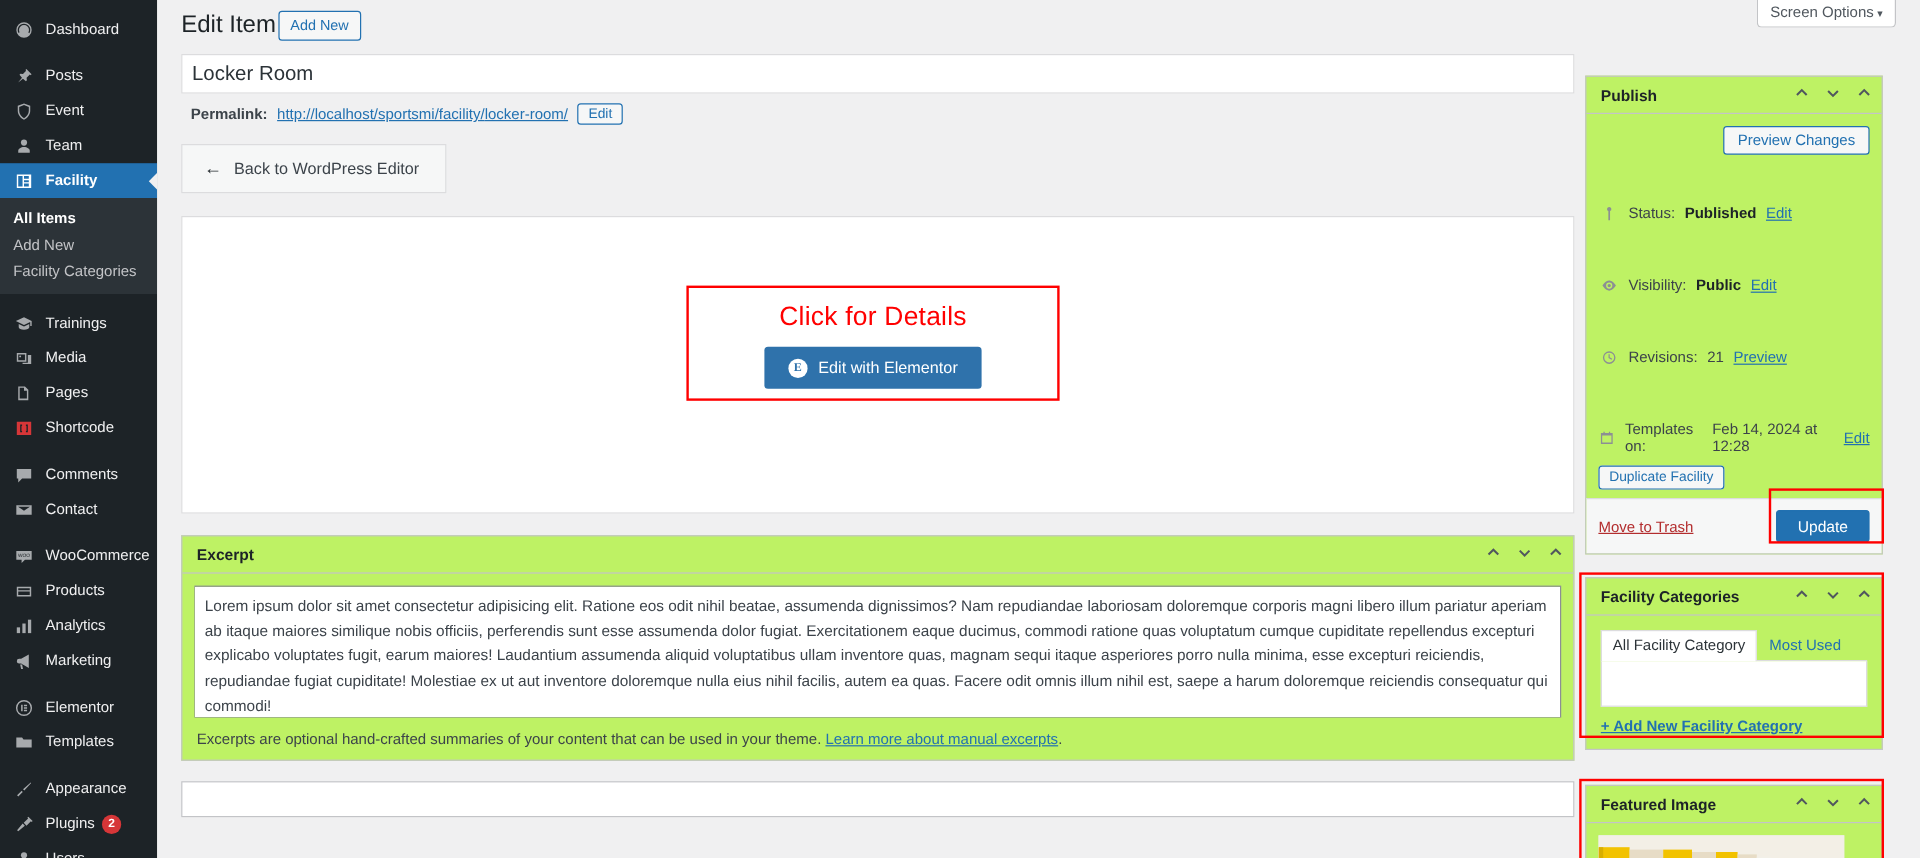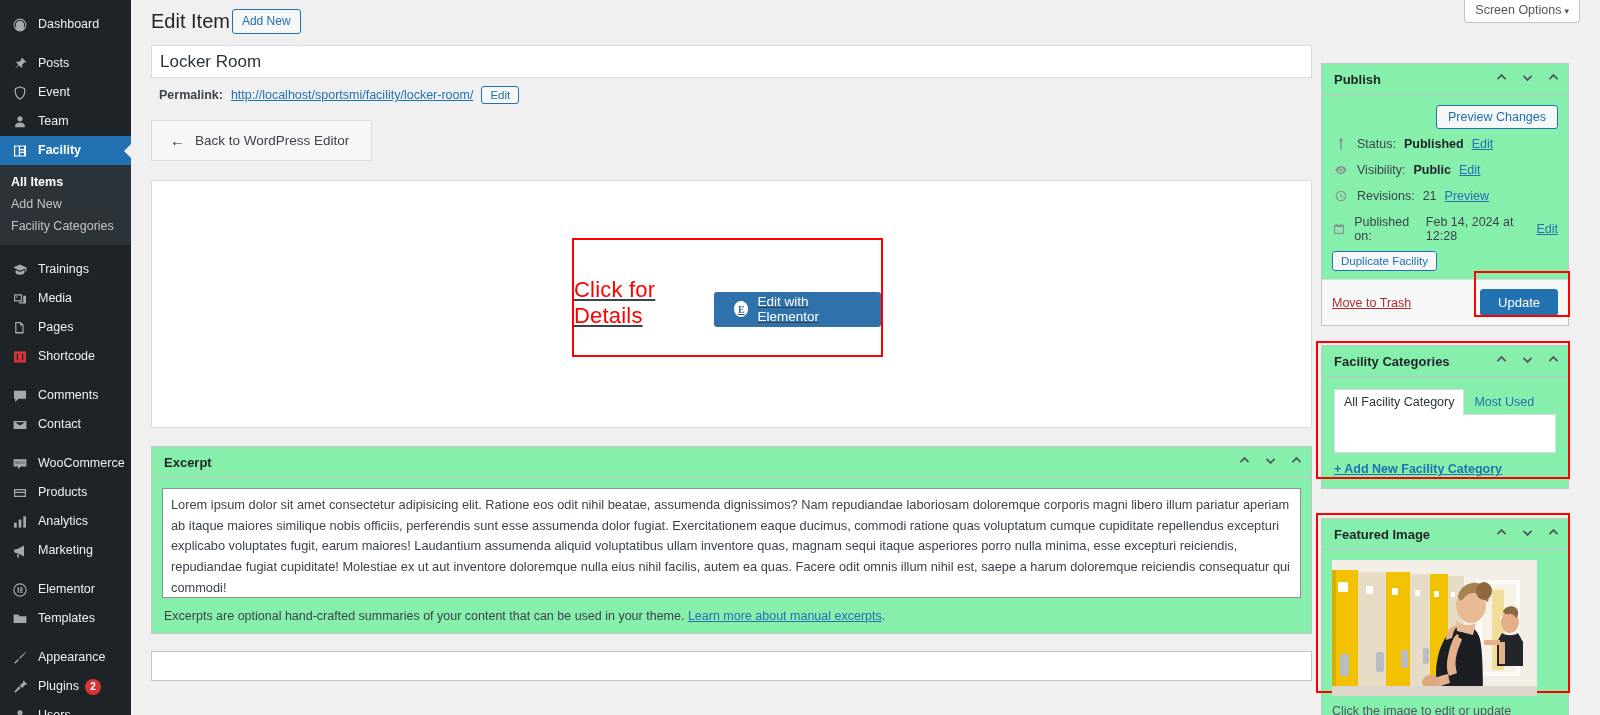--- a/index.html
+++ b/index.html
@@ -152,26 +152,25 @@
     background: #fff;
     border: 1px solid #dcdcde;
     height: 248px;
     position: relative;
   }
   .annot-box {
     position: absolute;
     border: 2px solid #ff0000;
   }
   #click-details-annot {
-    left: 420px; top: 57px; width: 311px; height: 119px;
-    display: flex; flex-direction: row;
+    left: 420px; top: 57px; width: 311px; height: 96px;
+    display: flex; flex-direction: column;
     align-items: center;
     justify-content: flex-start;
     padding-top: 11px;
-    text-decoration: underline;
   }
   .click-details-label {
     color: #ff0000;
     font-size: 22px;
     font-weight: 400;
     letter-spacing: .2px;
     font-family: "Liberation Sans", sans-serif;
   }
   .elementor-edit-btn {
     margin-top: 12px;
@@ -189,21 +188,21 @@
   .elementor-edit-btn .e-badge {
     width: 16px; height: 16px; border-radius: 50%;
     background: #fff; color: #2f72ab;
     display: inline-flex; align-items: center; justify-content: center;
     font-size: 10px; font-weight: 700;
     font-family: "Liberation Serif", serif;
   }
 
   
   .postbox {
-    background: #86efac;
+    background: #bef264;
     border: 1px solid #c3c4c7;
     margin-top: 18px;
   }
   .postbox-header {
     display: flex; align-items: center;
     height: 31px;
     border-bottom: 1px solid #c3c4c7;
     padding: 0 2px 0 12px;
   }
   .postbox-header h2 {
@@ -261,20 +260,21 @@
     background: #f6f7f7; color: #2271b1;
     font-size: 12.5px;
     padding: 4px 11px;
     cursor: pointer;
   }
   .misc-pub-section {
     display: flex; align-items: center; gap: 8px;
     padding: 6px 10px 6px 10px;
     font-size: 12.5px;
     color: #3c434a;
+    margin-top: 34px;
   }
   .misc-pub-section .mp-icon {
     width: 17px; display: flex; justify-content: center; color: #8c8f94;
   }
   .misc-pub-section .mp-icon svg { width: 14px; height: 14px; fill: #8c8f94; }
   .misc-pub-section b { font-weight: 700; color: #1d2327; }
   .misc-pub-section a { color: #2271b1; text-decoration: underline; }
   .dup-row { padding: 4px 10px 11px 10px; }
   .dup-btn {
     border: 1px solid #2271b1; border-radius: 3px;
@@ -706,21 +706,21 @@
           <span>21</span>
           <a href="#">Preview</a>
         </div>
 
         <div class="misc-pub-section">
           <span class="mp-icon">
             <svg viewBox="0 0 20 20">
                 <path d="M3 4h14v13H3zm1.5 3v8.5h11V7zM6 2.5h1.5V5H6zm6.5 0H14V5h-1.5z"></path>
               </svg>
           </span>
-          <span>Published on:</span>
+          <span>Templates on:</span>
           <span>Feb 14, 2024 at 12:28</span>
           <a href="#">Edit</a>
         </div>
 
         <div class="dup-row">
           <span class="dup-btn">Duplicate Facility</span>
         </div>
 
         <div class="major-publishing-actions">
           <span class="trash-link">Move to Trash</span>

